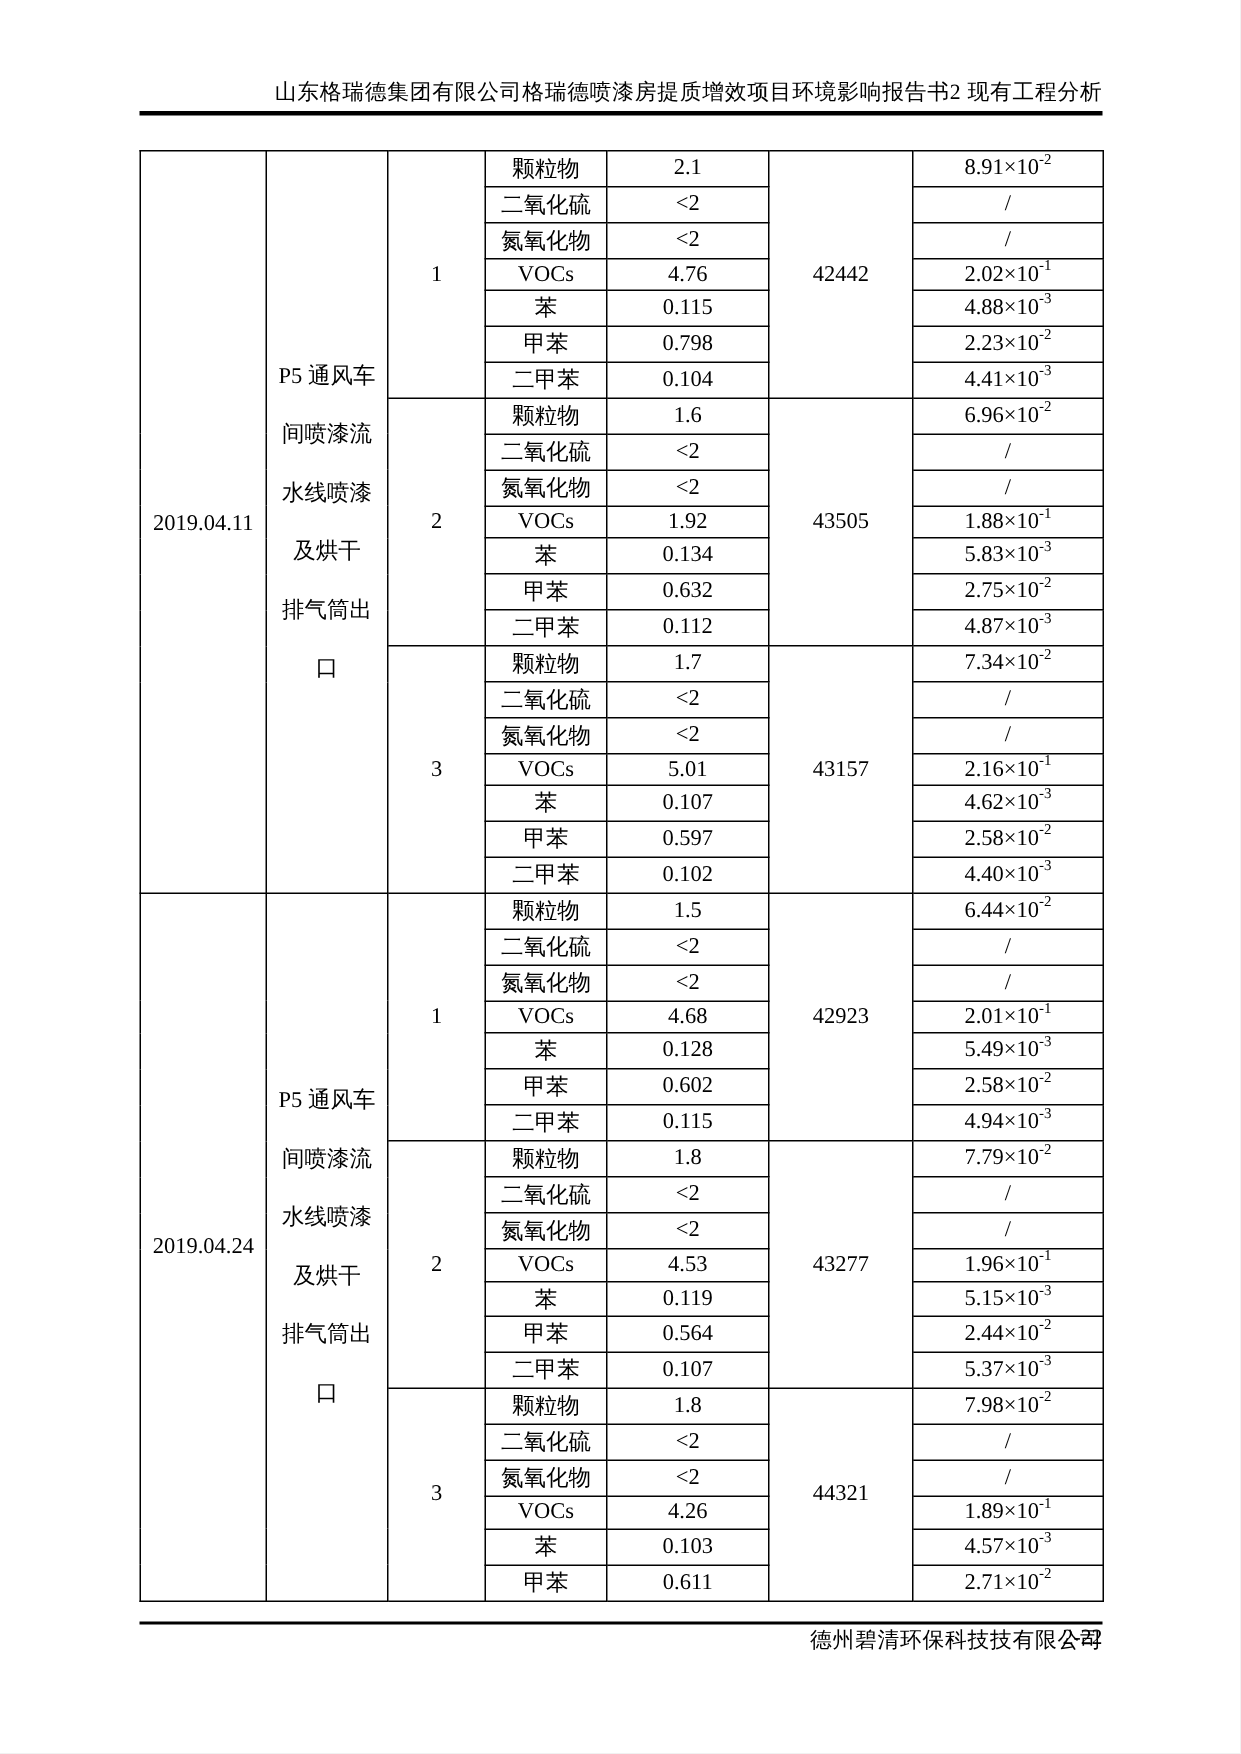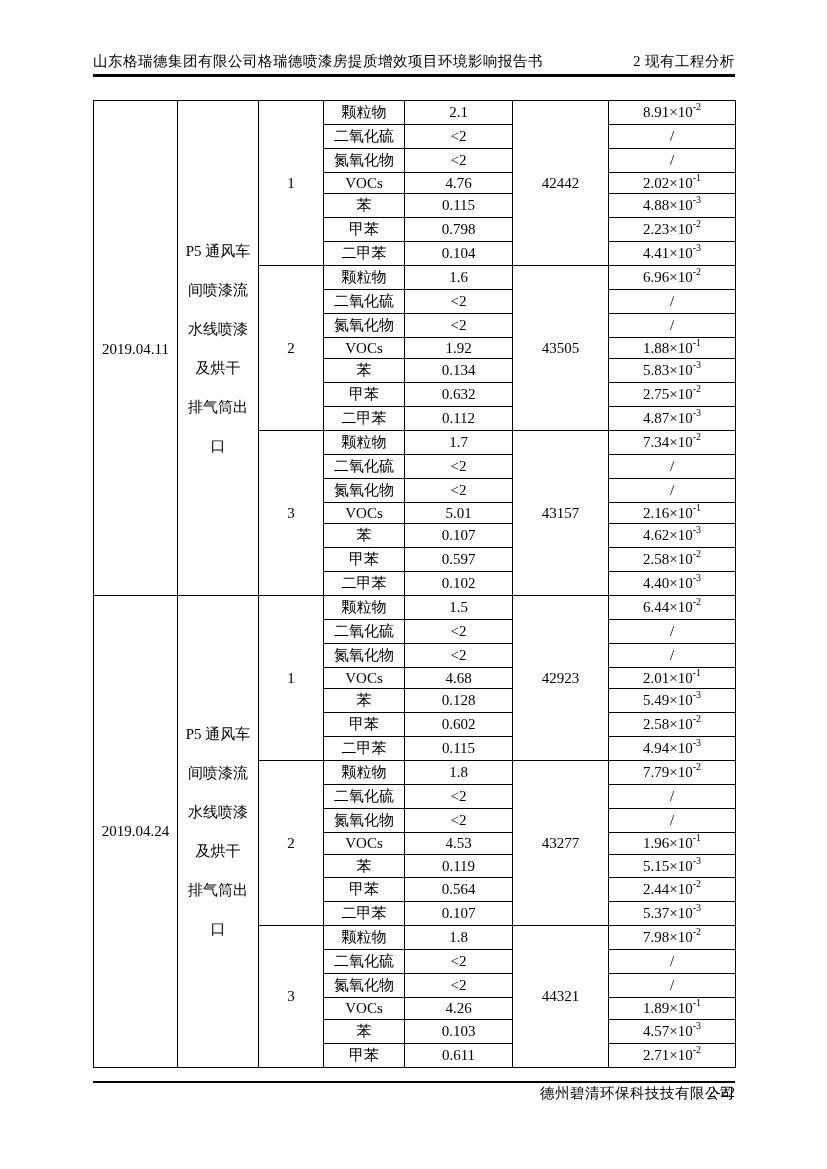--- a/index.html
+++ b/index.html
@@ -13,25 +13,24 @@
     color: #000;
     overflow: hidden;
   }
   
   .header {
     position: absolute;
     left: 93px;
     width: 642px;
     top: 52px;
     display: flex;
-    justify-content: space-between;
+    justify-content: flex-end;
     align-items: flex-end;
     font-size: 14.5px;
     letter-spacing: 0.5px;
-    gap: 28px;
   }
   .header-rule {
     position: absolute;
     left: 93px;
     width: 642px;
     top: 74px;
     height: 0;
     border-top: 3px solid #000;
   }
   

